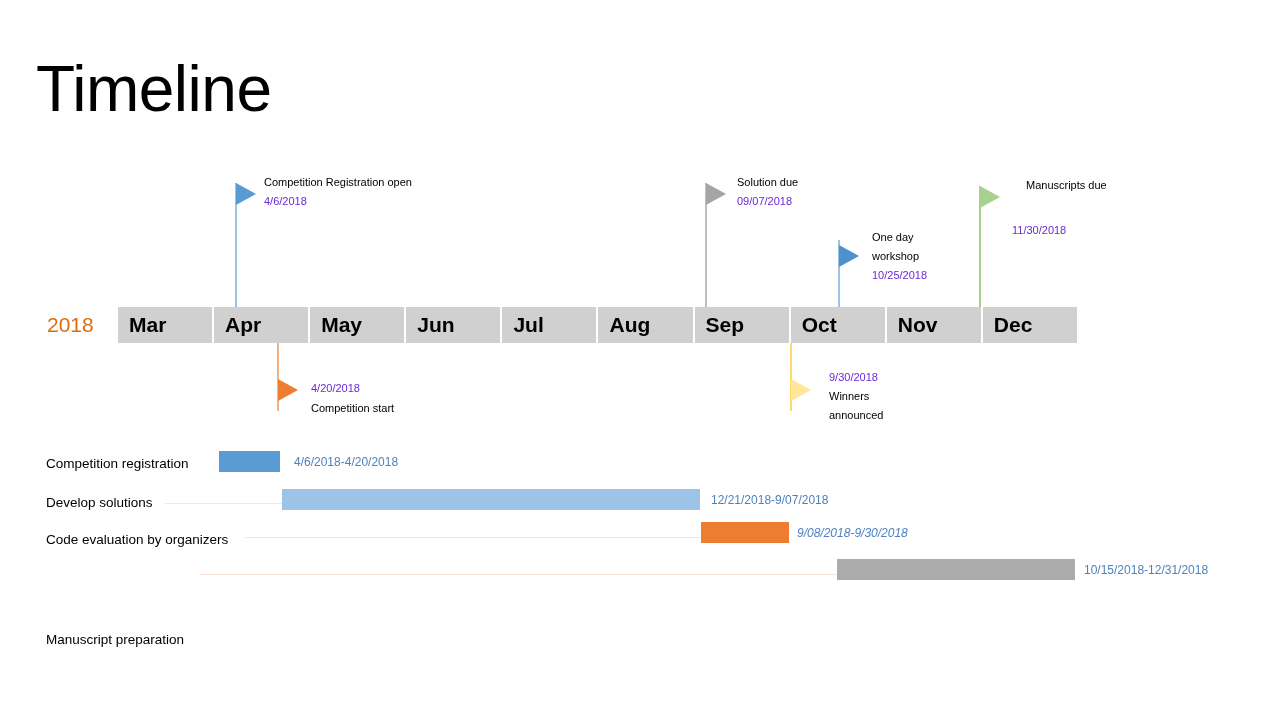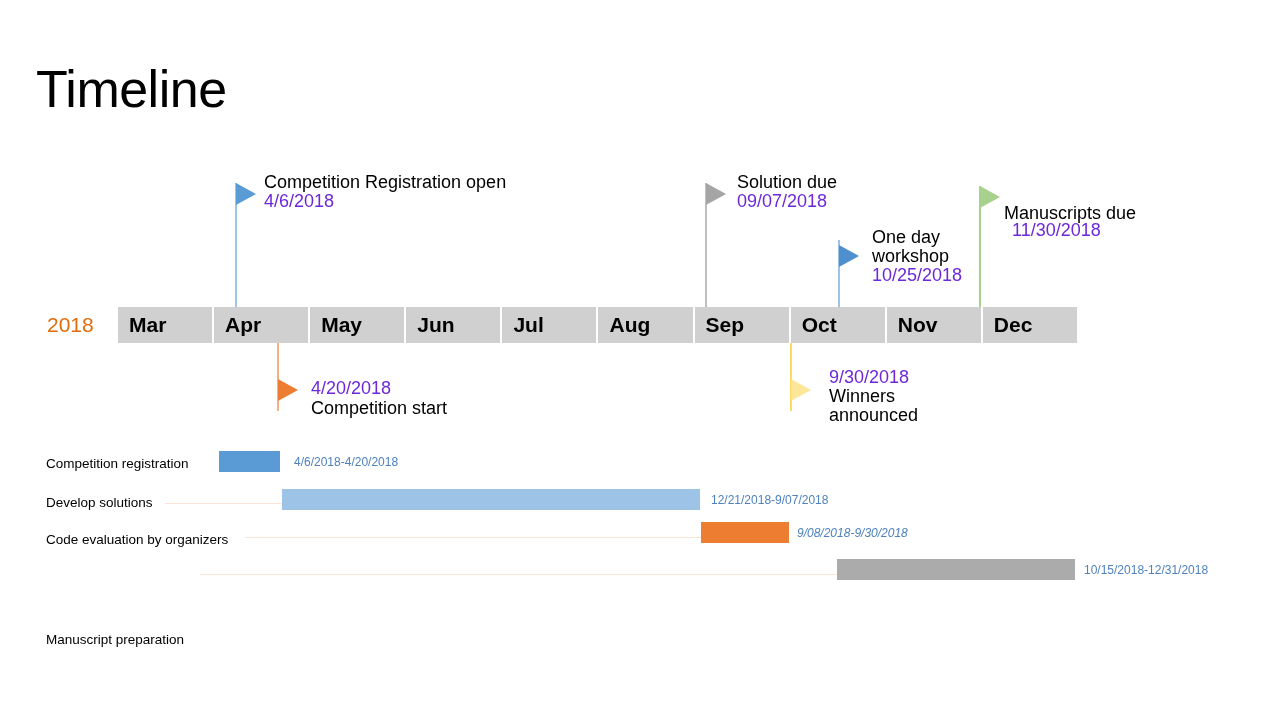--- a/index.html
+++ b/index.html
@@ -20,21 +20,21 @@
     left: 0; top: 0;
     width: 1280px;
     height: 720px;
   }
 
   
   #page-title {
     position: absolute;
     left: 36px;
     top: 44px;
-    font-size: 52px;
+    font-size: 64px;
     line-height: 90px;
     font-weight: 300;
     color: #000000;
     letter-spacing: -0.5px;
     white-space: nowrap;
   }
 
   
   #axis-band {
     position: absolute;
@@ -82,21 +82,21 @@
     position: absolute;
     left: 1px;
     width: 0;
     height: 0;
     border-top: 11px solid transparent;
     border-bottom: 11px solid transparent;
   }
   .ms-text {
     position: absolute;
     white-space: nowrap;
-    font-size: 18px;
+    font-size: 11px;
     line-height: 19px;
   }
   .ms-title { color: #000000; }
   .ms-date  { color: #6d28d9; }
 
   
   .gantt-label {
     position: absolute;
     left: 46px;
     font-size: 13.5px;
@@ -179,21 +179,21 @@
     <div class="flag-pole" style="top:0px; height:67px; background:#9DC3E6;"></div>
     <div class="flag-tri" style="top:5px; border-left:20px solid #4E8FD0;"></div>
     <div class="ms-text ms-title" style="left:34px; top:-12px;">One day</div>
     <div class="ms-text ms-title" style="left:34px; top:7px;">workshop</div>
     <div class="ms-text ms-date" style="left:34px; top:26px;">10/25/2018</div>
   </div>
 
   <div class="milestone" style="left:979px; top:186px; width:2px; height:121px;">
     <div class="flag-pole" style="top:0px; height:121px; background:#A9D18E;"></div>
     <div class="flag-tri" style="top:0px; border-left:20px solid #A9D18E;"></div>
-    <div class="ms-text ms-title" style="left:25px; top:-10px;margin-top:28px;">Manuscripts due</div>
+    <div class="ms-text ms-title" style="left:47px; top:-10px;">Manuscripts due</div>
     <div class="ms-text ms-date" style="left:33px; top:9px;margin-top:26px;">11/30/2018</div>
   </div>
 
   <div class="milestone" style="left:277px; top:343px; width:2px; height:68px;">
     <div class="flag-pole" style="top:0px; height:68px; background:#F4B183;"></div>
     <div class="flag-tri" style="top:36px; border-left:20px solid #ED7D31;"></div>
     <div class="ms-text ms-date" style="left:34px; top:36px;">4/20/2018</div>
     <div class="ms-text ms-title" style="left:34px; top:56px;">Competition  start</div>
   </div>
 

